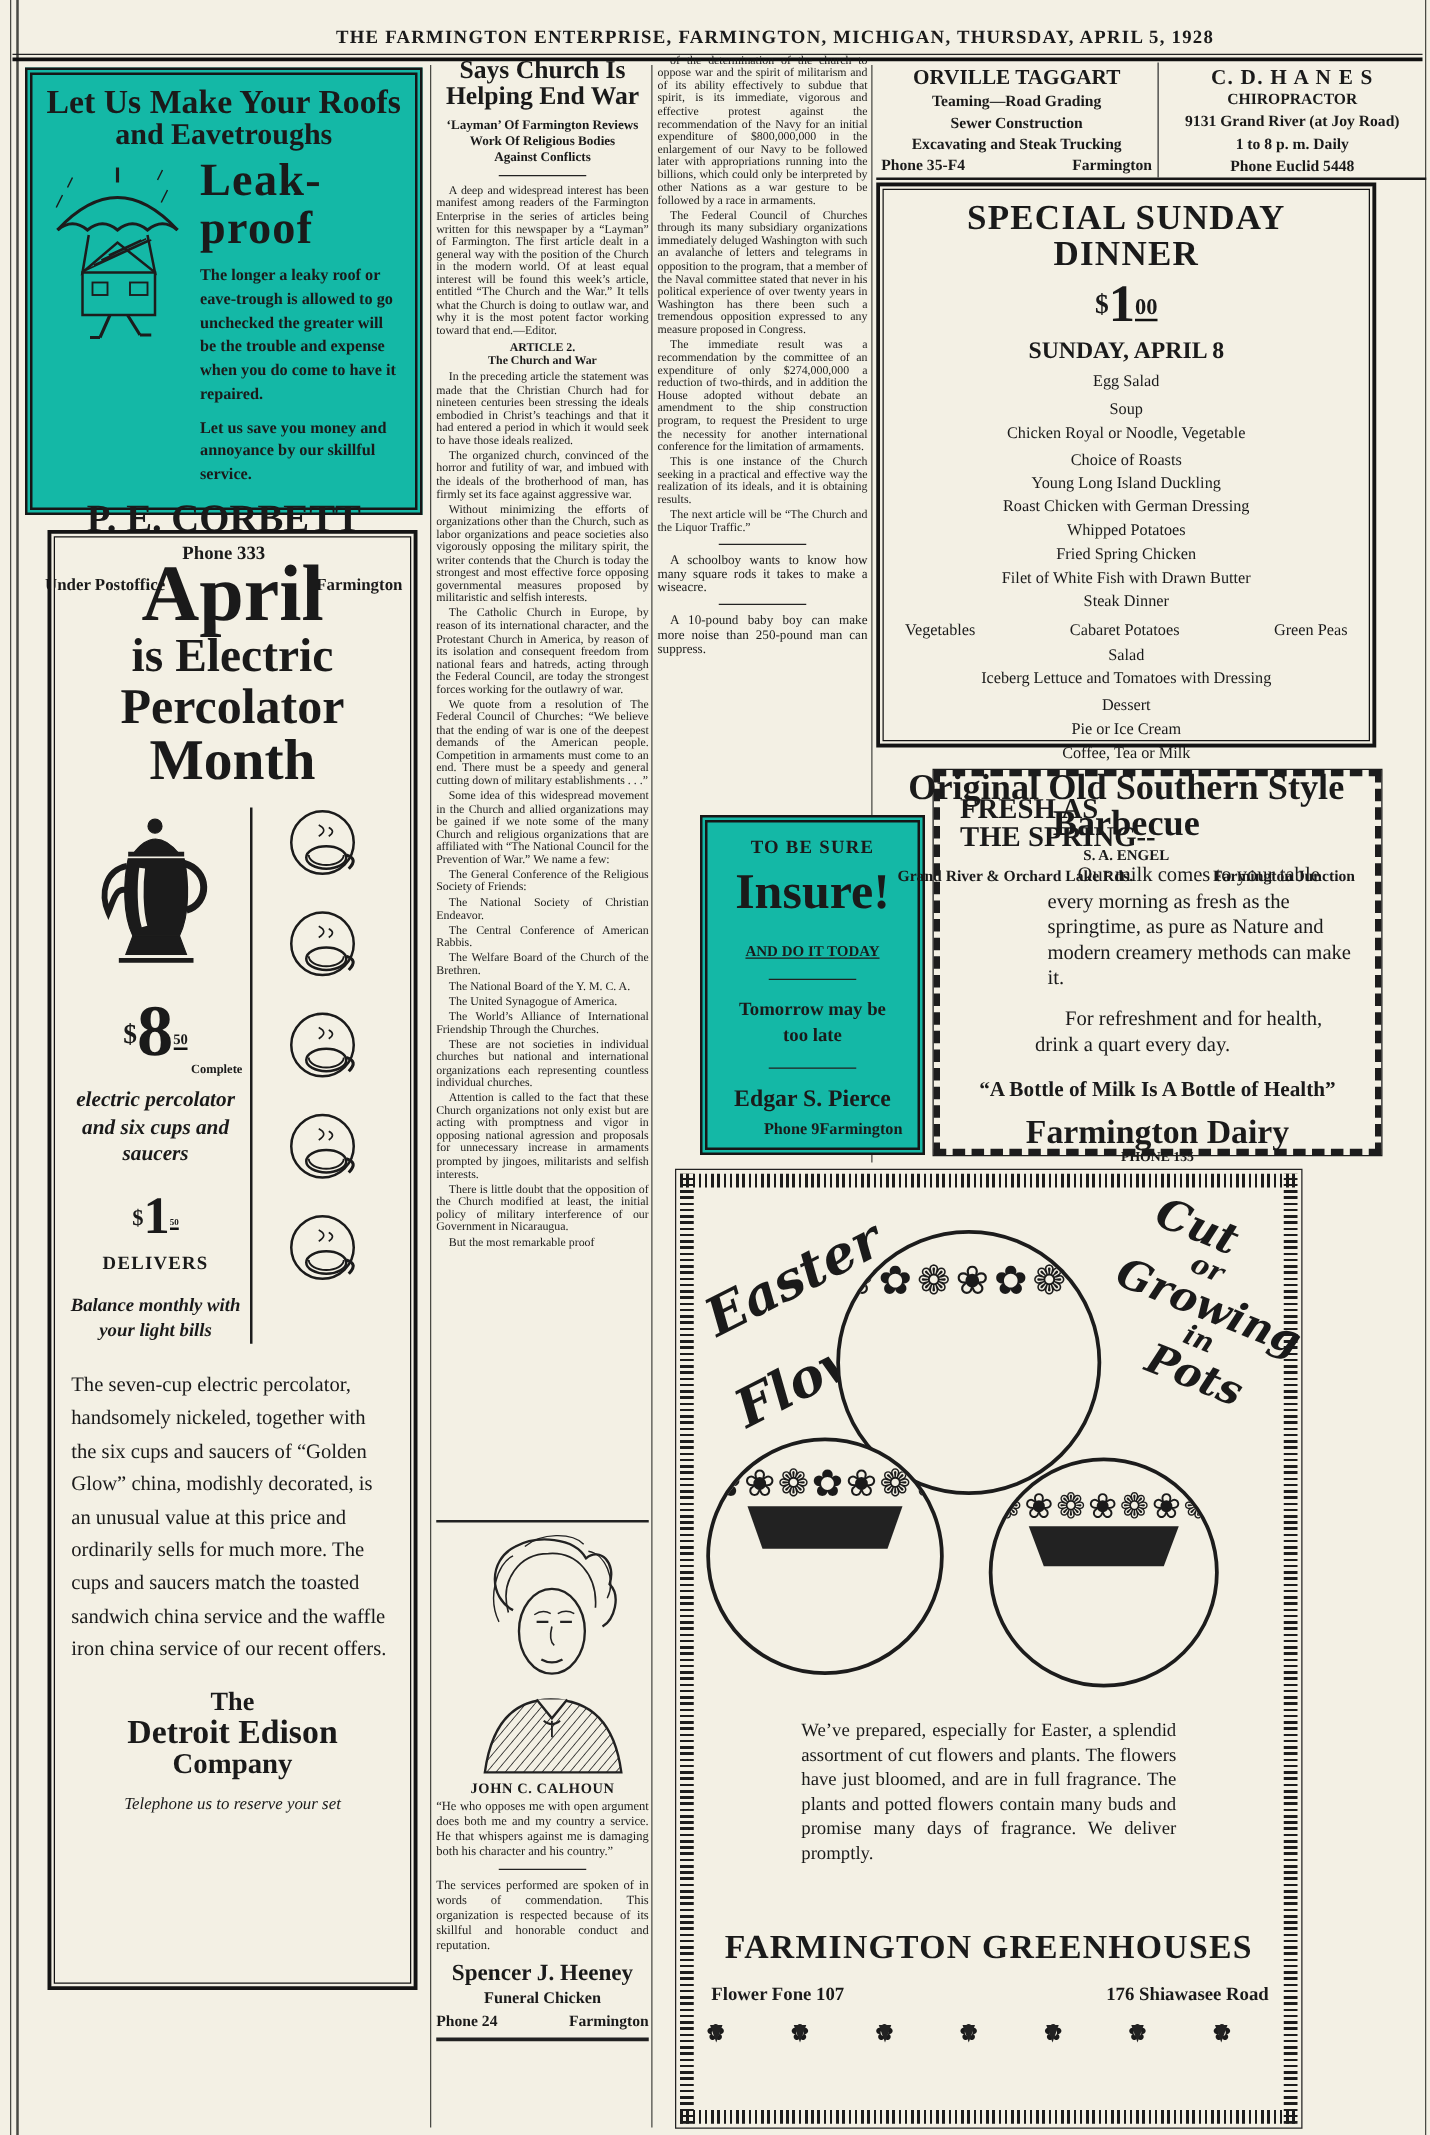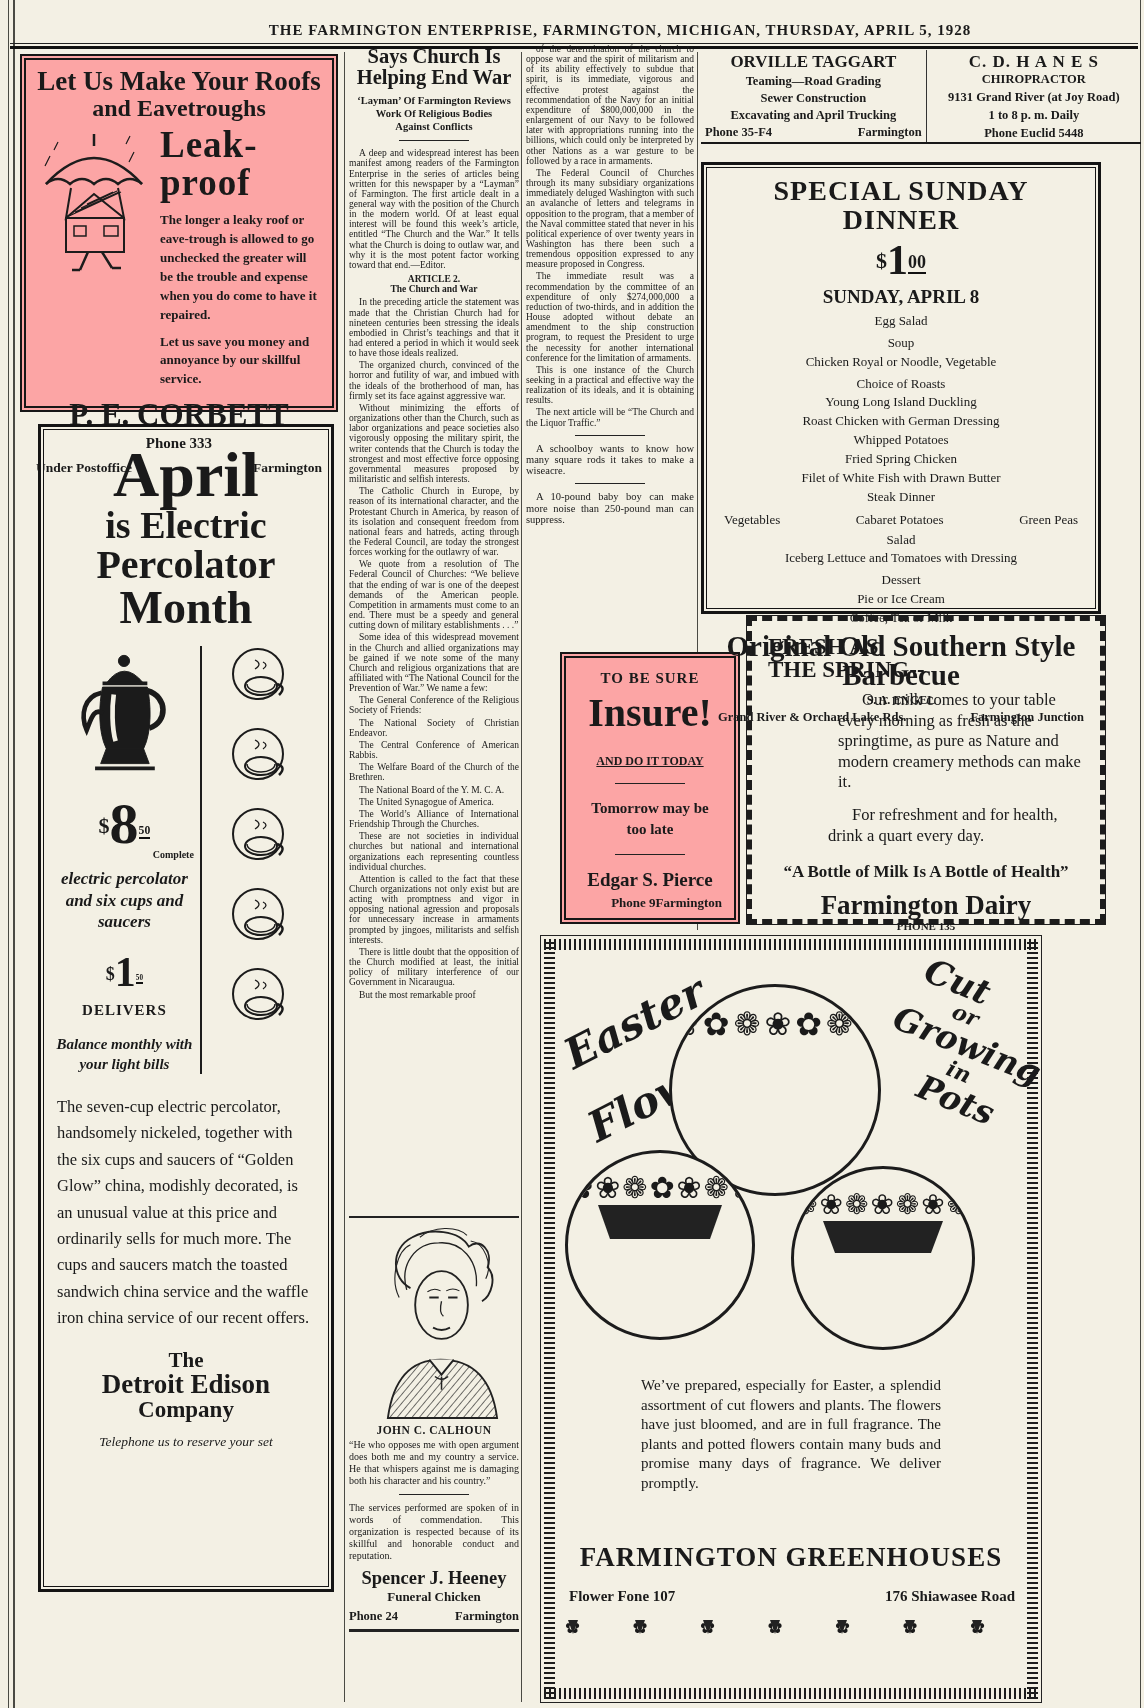--- a/index.html
+++ b/index.html
@@ -8,21 +8,21 @@
   .abs{position:absolute;}
   .rule-v{position:absolute;width:1px;background:#4a4a44;}
   .rule-h{position:absolute;height:1px;background:#222;}
   .thick{height:3px;background:#111;}
   .center{text-align:center;}
   .bold{font-weight:bold;}
   .ital{font-style:italic;}
   .just p{margin:0 0 2px 0;text-align:justify;text-indent:10px;}
   .body-9{font-size:9.5px;line-height:1.07;}
   .masthead{font-size:15px;font-weight:bold;letter-spacing:1px;text-align:center;width:100%;margin-left:48px;}
-  .dbl{border:6px double #161616;background:#fca5a5;}
+  .dbl{border:6px double #161616;background:#14b8a6;}
   .box-heavy{border:3px solid #141414;box-shadow:inset 0 0 0 2px #f3f0e4, inset 0 0 0 3px #141414;background:#f3f0e4;}
   .headline{font-weight:bold;line-height:1.02;}
   .menu-line{font-size:13px;line-height:1.45;}
   .sep{width:70px;height:1px;background:#222;margin:7px auto;}
   .glyphs{font-family:"DejaVu Sans",sans-serif;}
   .circle{position:absolute;border:3px solid #1c1c1c;border-radius:50%;overflow:hidden;background:#f3f0e4;text-align:center;}
   .hatch-h{position:absolute;height:11px;background:repeating-linear-gradient(90deg,#1c1c1c 0 2px,transparent 2px 5px);}
   .hatch-v{position:absolute;width:11px;background:repeating-linear-gradient(0deg,#1c1c1c 0 2px,transparent 2px 5px);}
   .pot{display:inline-block;text-align:center;}
   .pot .flower{font-family:"DejaVu Sans",sans-serif;font-size:18px;line-height:14px;display:block;}
@@ -273,36 +273,36 @@
       <span>Phone 9</span>
       <span>Farmington</span>
     </div>
   </div>
 
   <div class="abs" style="left:701px;top:50px;width:440px;height:92px;display:flex;border-bottom:2px solid #181818;">
     <div class="center" style="flex:1.05;border-right:1px solid #333;padding:2px 4px;">
       <div class="bold" style="font-size:17px;">ORVILLE TAGGART</div>
       <div class="bold" style="font-size:12.5px;margin-top:2px;">Teaming—Road Grading</div>
       <div class="bold" style="font-size:12.5px;margin-top:2px;">Sewer Construction</div>
-      <div class="bold" style="font-size:12.5px;margin-top:2px;">Excavating and April Trucking</div>
+      <div class="bold" style="font-size:12.5px;margin-top:2px;">Excavating and Steak Trucking</div>
       <div style="display:flex;justify-content:space-between;font-weight:bold;font-size:12.5px;margin-top:2px;">
         <span>Phone 35-F4</span>
         <span>Farmington</span>
       </div>
     </div>
     <div class="center" style="flex:1;padding:2px 4px;">
       <div class="bold" style="font-size:17px;letter-spacing:1px;">C. D. H A N E S</div>
       <div class="bold" style="font-size:12.5px;">CHIROPRACTOR</div>
       <div class="bold" style="font-size:12.5px;margin-top:3px;">9131 Grand River (at Joy Road)</div>
       <div class="bold" style="font-size:12.5px;margin-top:3px;">1 to 8 p. m. Daily</div>
       <div class="bold" style="font-size:12.5px;margin-top:3px;">Phone Euclid 5448</div>
     </div>
   </div>
 
-  <div class="abs box-heavy center" style="left:701px;top:162px;width:400px;height:452px;box-sizing:border-box;padding:12px 14px 8px;">
+  <div class="abs box-heavy center" style="left:701px;top:146px;width:400px;height:452px;box-sizing:border-box;padding:12px 14px 8px;">
     <div class="headline" style="font-size:28px;letter-spacing:1px;">SPECIAL SUNDAY DINNER</div>
     <div style="margin-top:2px;font-weight:bold;">
       <span style="font-size:22px;vertical-align:super;">$</span><span style="font-size:42px;">1</span><span class="cents" style="font-size:18px;">00</span>
     </div>
     <div class="bold" style="font-size:19px;margin-top:2px;">SUNDAY, APRIL 8</div>
     <div class="menu-line" style="margin-top:4px;">
       <div>Egg Salad</div>
       <div style="margin-top:3px;">Soup</div>
       <div>Chicken Royal or Noodle, Vegetable</div>
       <div style="margin-top:3px;">Choice of Roasts</div>

